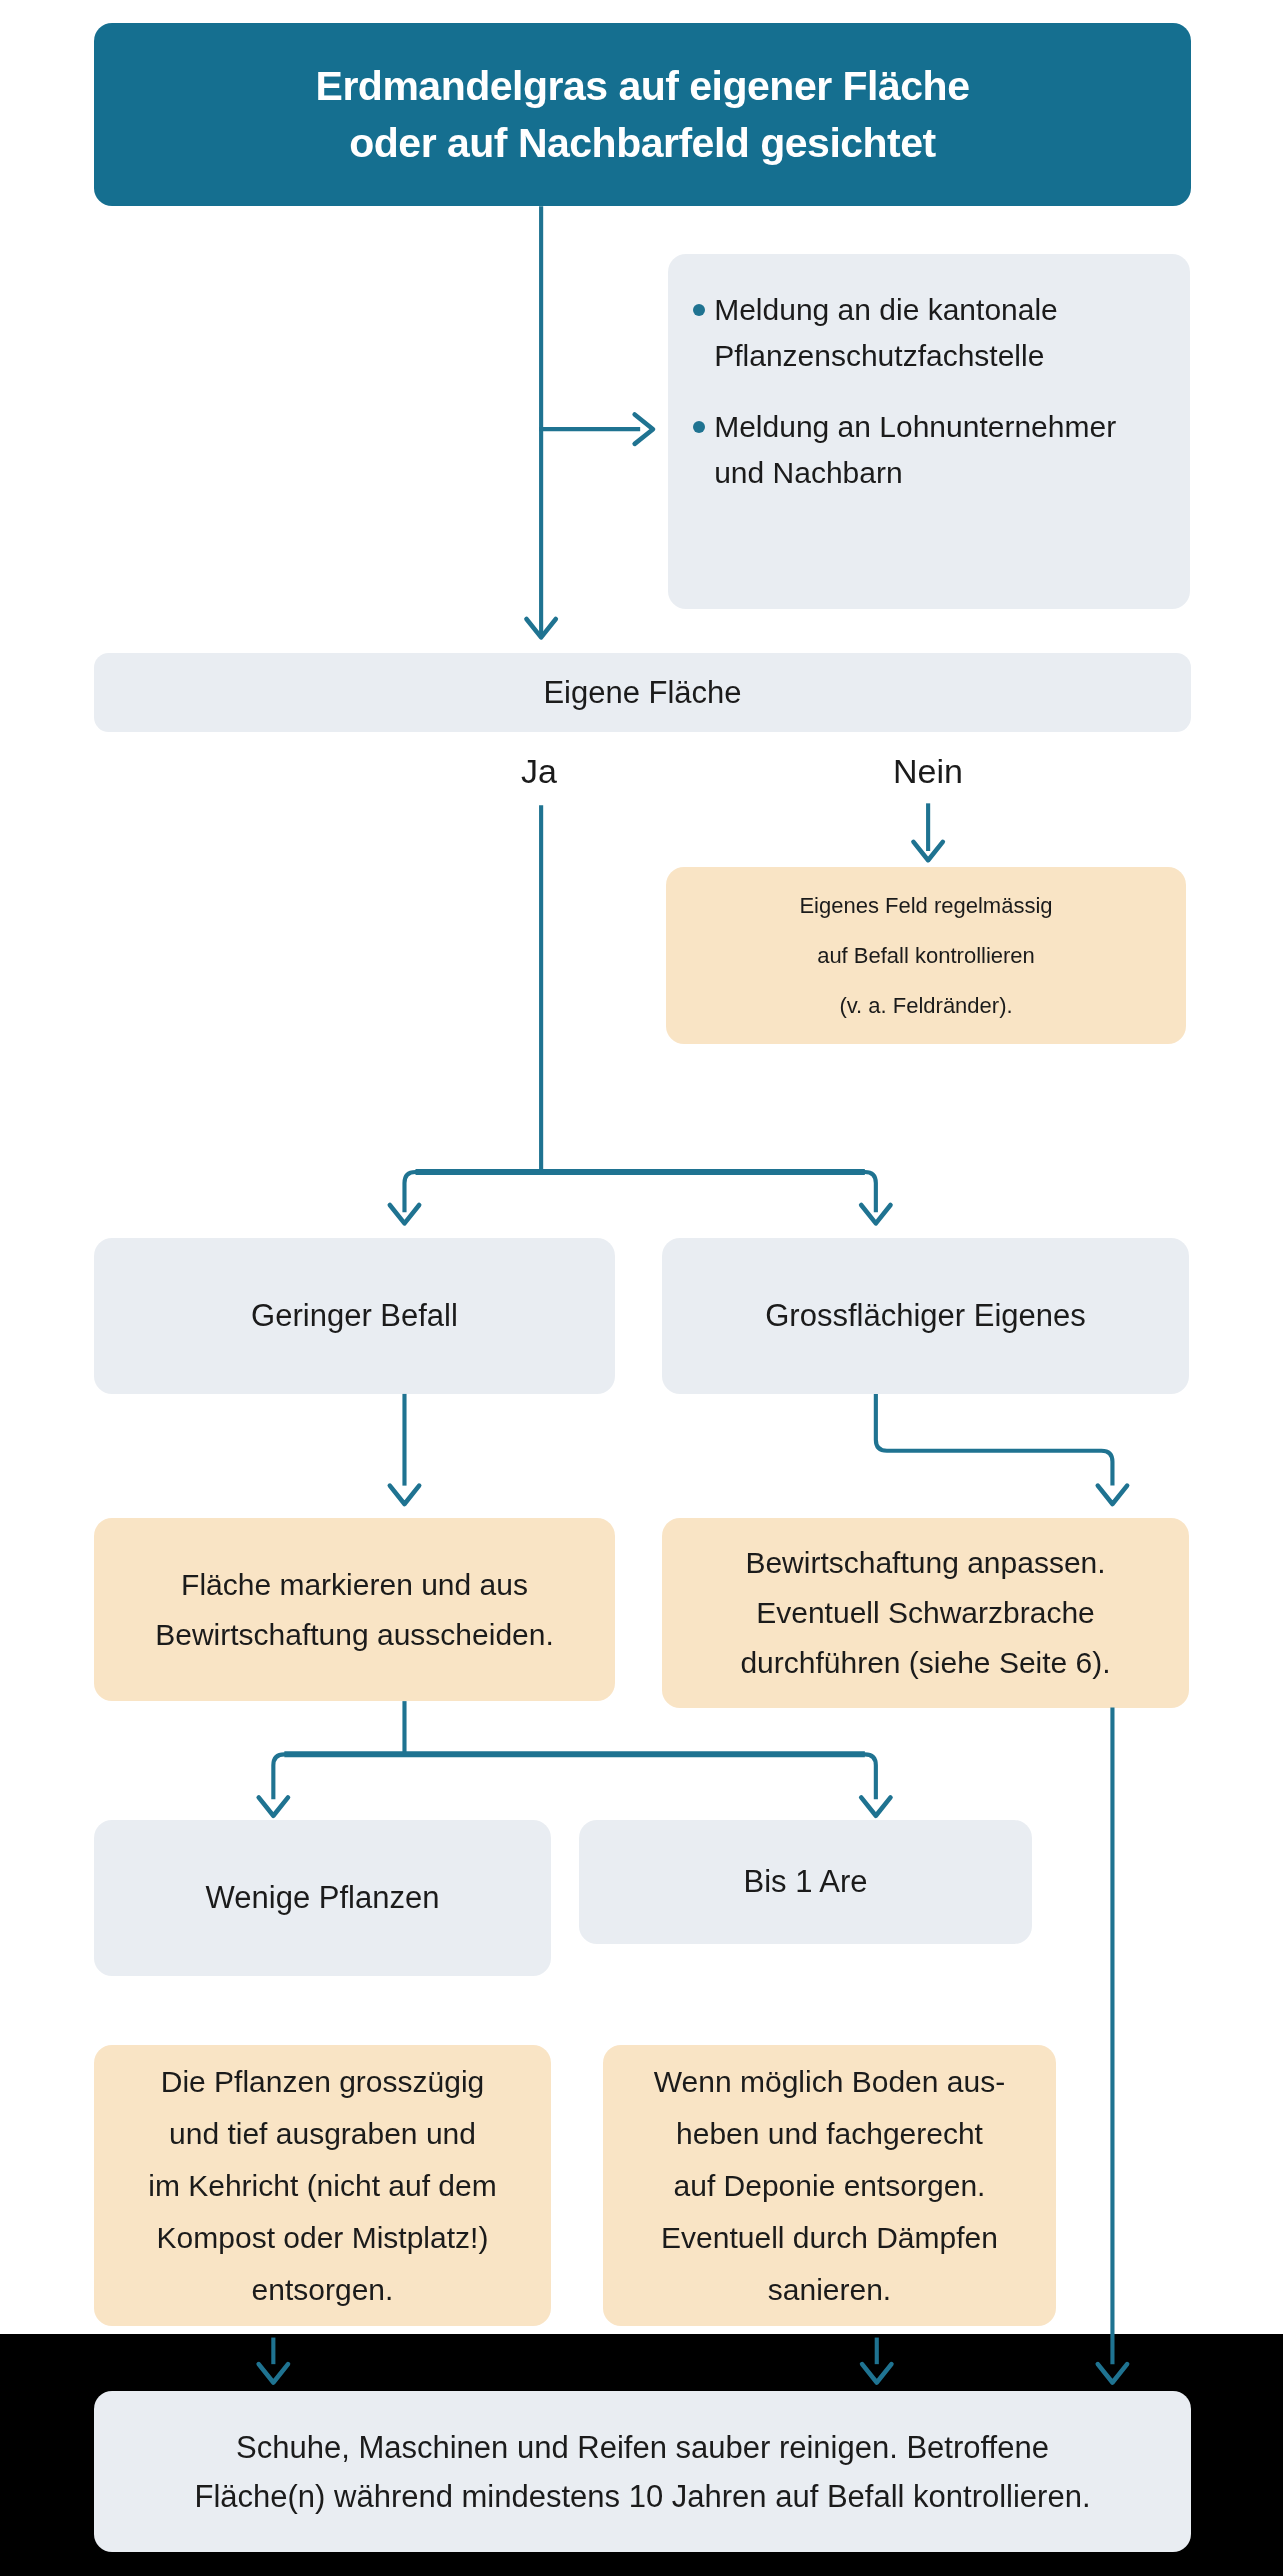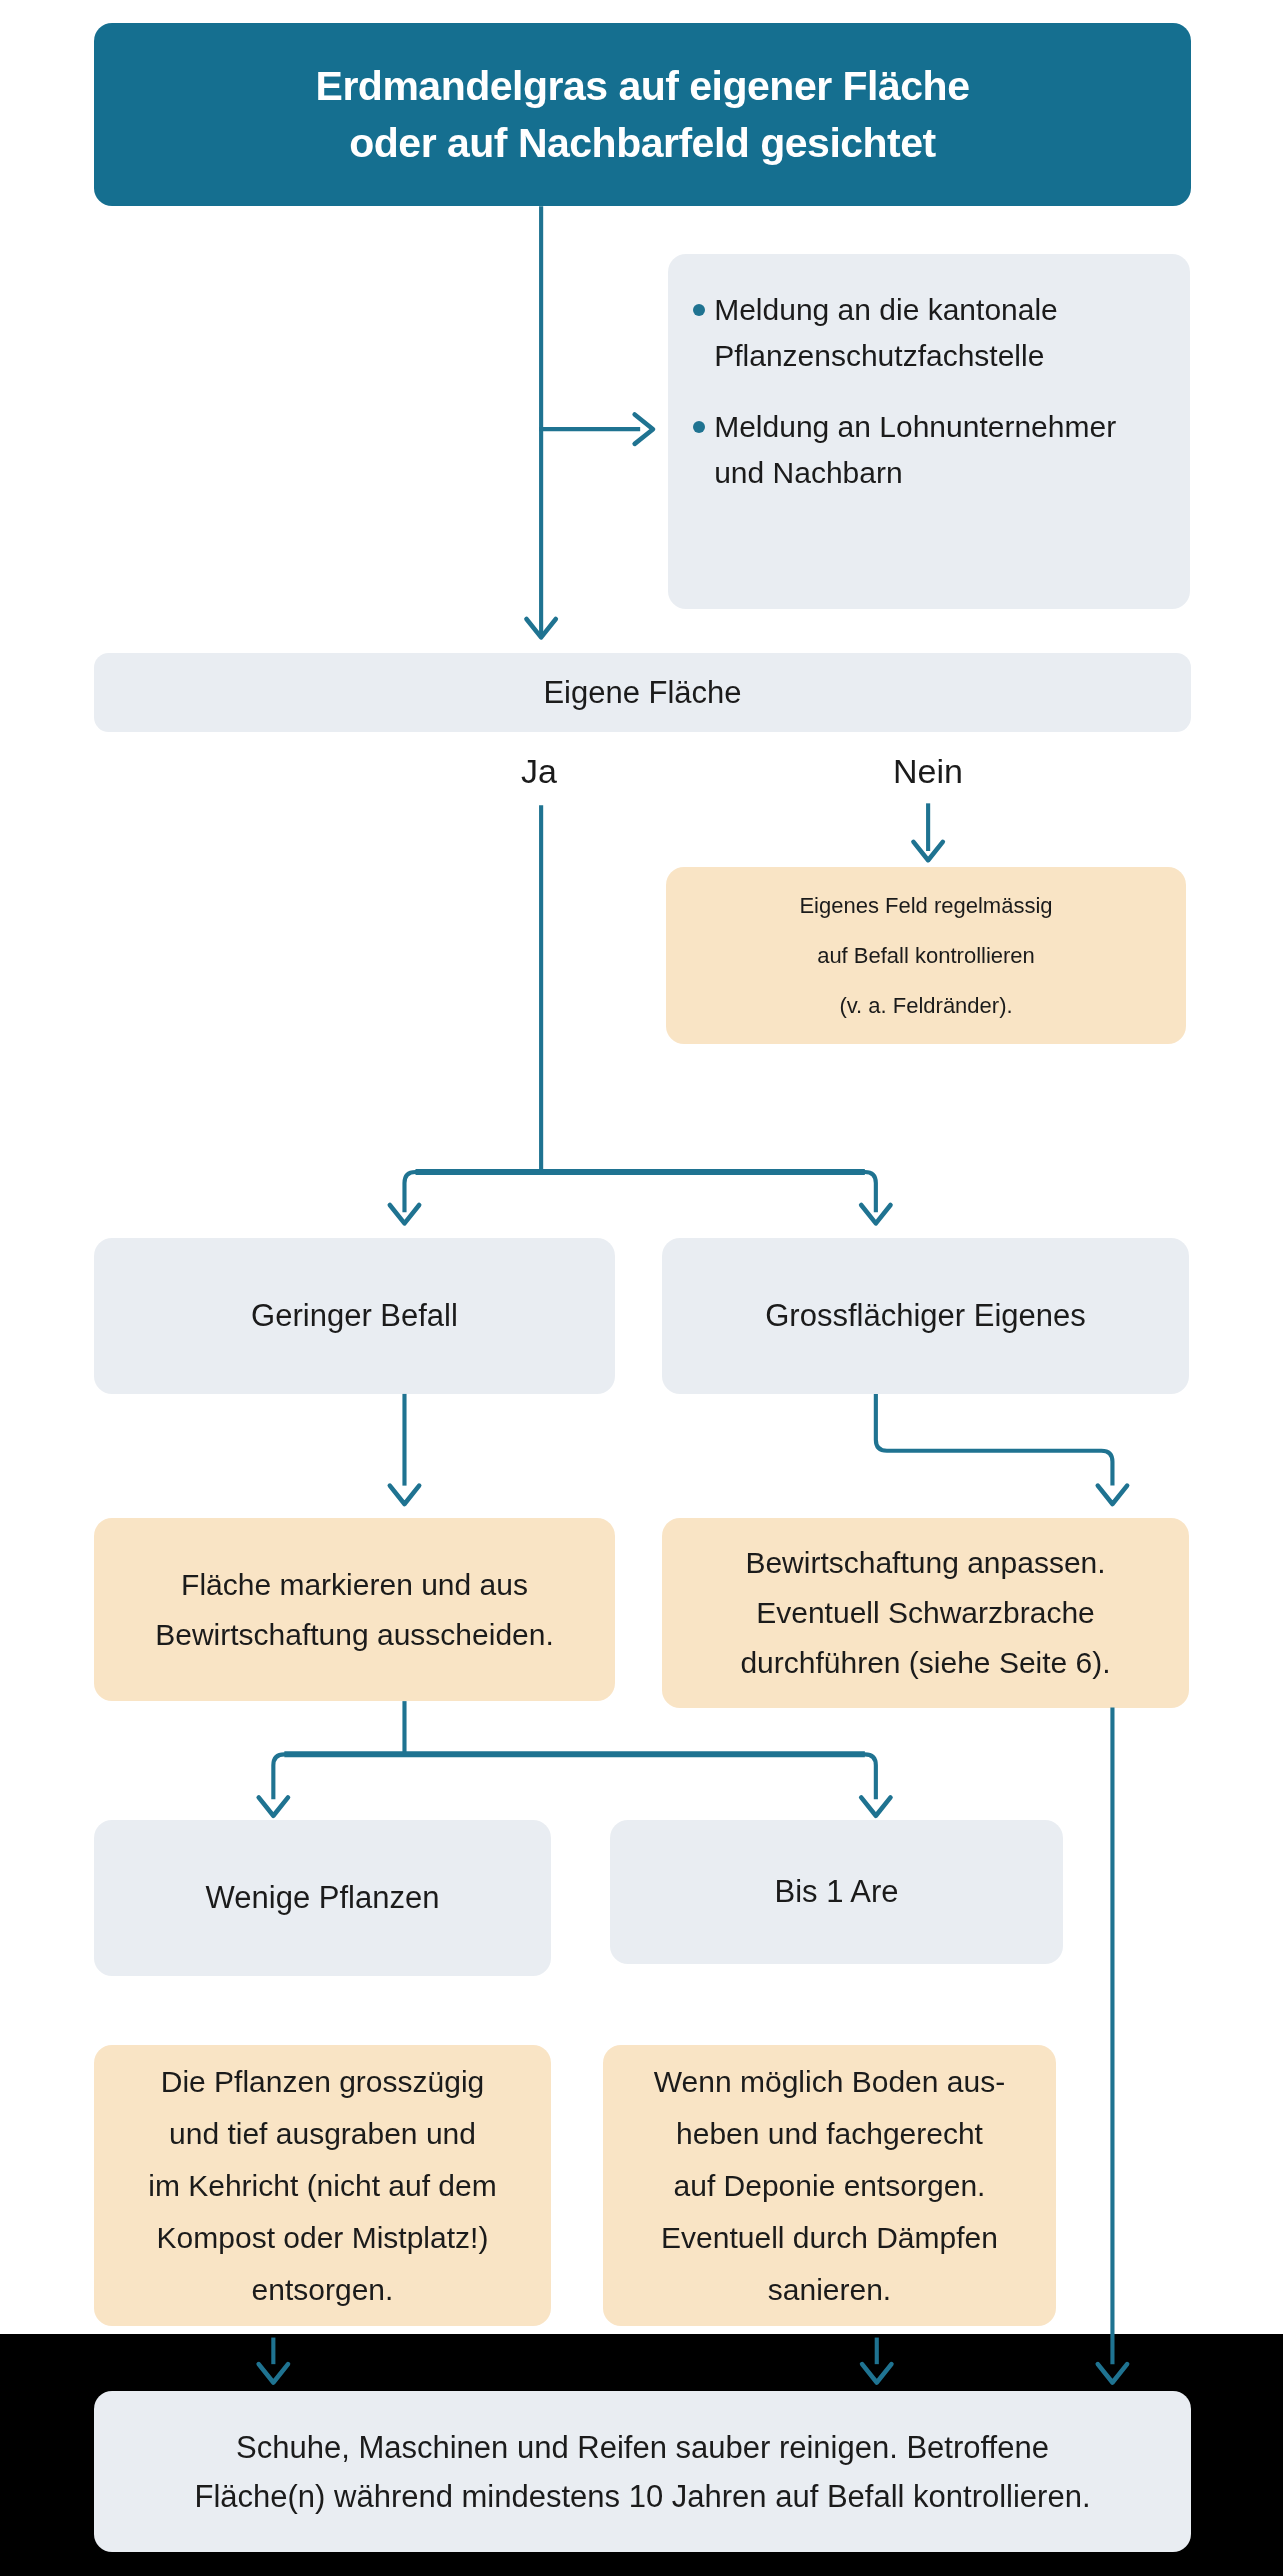--- a/index.html
+++ b/index.html
@@ -54,21 +54,21 @@
   #n-minor{left:94px;top:1238px;width:521px;height:156px;}
   #n-major{left:662px;top:1238px;width:527px;height:156px;}
   #n-minor .txt,#n-major .txt{font-size:31px;}
 
   #n-mark{left:94px;top:1518px;width:521px;height:183px;}
   #n-mark .txt{font-size:30px;line-height:50px;}
   #n-adapt{left:662px;top:1518px;width:527px;height:190px;}
   #n-adapt .txt{font-size:30px;line-height:50px;}
 
   #n-few{left:94px;top:1820px;width:457px;height:156px;}
-  #n-are{left:610px;top:1820px;width:453px;height:144px;}
+  #n-are{left:579px;top:1820px;width:453px;height:124px;}
   #n-few .txt,#n-are .txt{font-size:31px;}
 
   #n-dig{left:94px;top:2045px;width:457px;height:281px;}
   #n-excavate{left:603px;top:2045px;width:453px;height:281px;}
   #n-dig .txt,#n-excavate .txt{font-size:30px;line-height:52px;}
 
   #black-band{position:absolute;left:0;top:2334px;width:1284px;height:242px;background:#000000;z-index:1;}
 
   #n-clean{left:94px;top:2391px;width:1097px;height:161px;}
   #n-clean .txt{font-size:31px;line-height:49px;}

